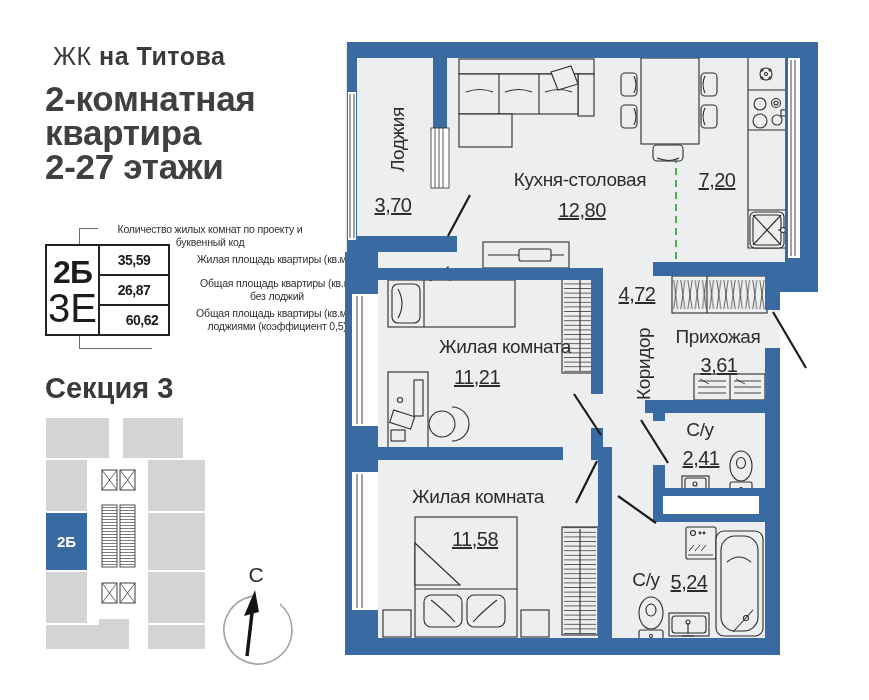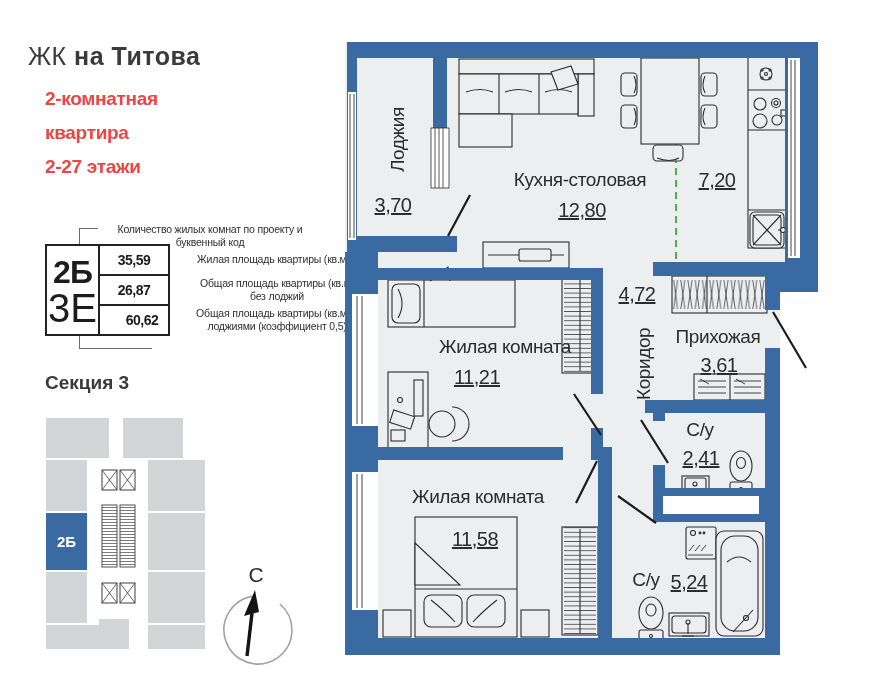--- a/index.html
+++ b/index.html
@@ -1,34 +1,34 @@
 <!DOCTYPE html>
 <html><head>
 <meta charset="utf-8">
 <style>
   html,body{margin:0;padding:0;background:#fff;}
   .stage{position:relative;width:869px;height:700px;background:#fff;overflow:hidden;
          font-family:"Liberation Sans",sans-serif;color:#2e2e2e;}
   .abs{position:absolute;}
-  .brand{left:28px;top:42px;font-size:25px;letter-spacing:.5px;color:#3a3a3c;}
+  .brand{left:53px;top:42px;font-size:25px;letter-spacing:.5px;color:#3a3a3c;}
   .brand .light{font-weight:400;}
   .brand .bold{font-weight:800;}
-  .title{left:45px;top:82px;font-size:19px;font-weight:800;line-height:34px;color:#ef4444;letter-spacing:-.3px;}
+  .title{left:45px;top:82px;font-size:35px;font-weight:800;line-height:34px;color:#404040;letter-spacing:-.3px;}
   .note{font-size:10.5px;line-height:12.5px;color:#2f2f2f;letter-spacing:-.2px;text-align:center;}
   .legend-box{left:45px;top:244px;width:125px;height:92px;border:2px solid #222;display:flex;box-sizing:border-box;}
   .code-cell{width:51px;border-right:2px solid #222;display:flex;flex-direction:column;align-items:center;justify-content:center;}
   .code-primary{font-size:32px;font-weight:800;letter-spacing:-1px;line-height:36px;color:#1c1c1c;}
   .code-secondary{font-size:40px;font-weight:400;line-height:36px;color:#1c1c1c;}
   .vals{flex:1;display:flex;flex-direction:column;}
   .val{flex:1;border-bottom:2px solid #222;display:flex;align-items:center;justify-content:center;
        font-size:14px;font-weight:700;letter-spacing:-.5px;color:#1c1c1c;}
   .val:last-child{border-bottom:none;margin-left:16px;}
   .bracket-top{left:79px;top:228px;width:18px;height:16px;border-left:1px solid #6b6b6b;border-top:1px solid #6b6b6b;}
   .bracket-bottom{left:79px;top:336px;width:72px;height:12px;border-left:1px solid #6b6b6b;border-bottom:1px solid #6b6b6b;}
-  .section-title{left:45px;top:372px;font-size:19px;font-weight:800;color:#39393b;}
+  .section-title{left:45px;top:372px;font-size:29px;font-weight:800;color:#39393b;}
   svg text{font-family:"Liberation Sans",sans-serif;fill:#2c2c2c;}
   .rname{font-size:19px;letter-spacing:-.4px;}
   .rarea{font-size:20px;letter-spacing:-.5px;text-decoration:underline;}
   .mm-label{font-size:15px;font-weight:700;fill:#fff;}
   .north{font-size:21px;}
 </style>
 </head>
 <body>
 
 <div class="stage">

